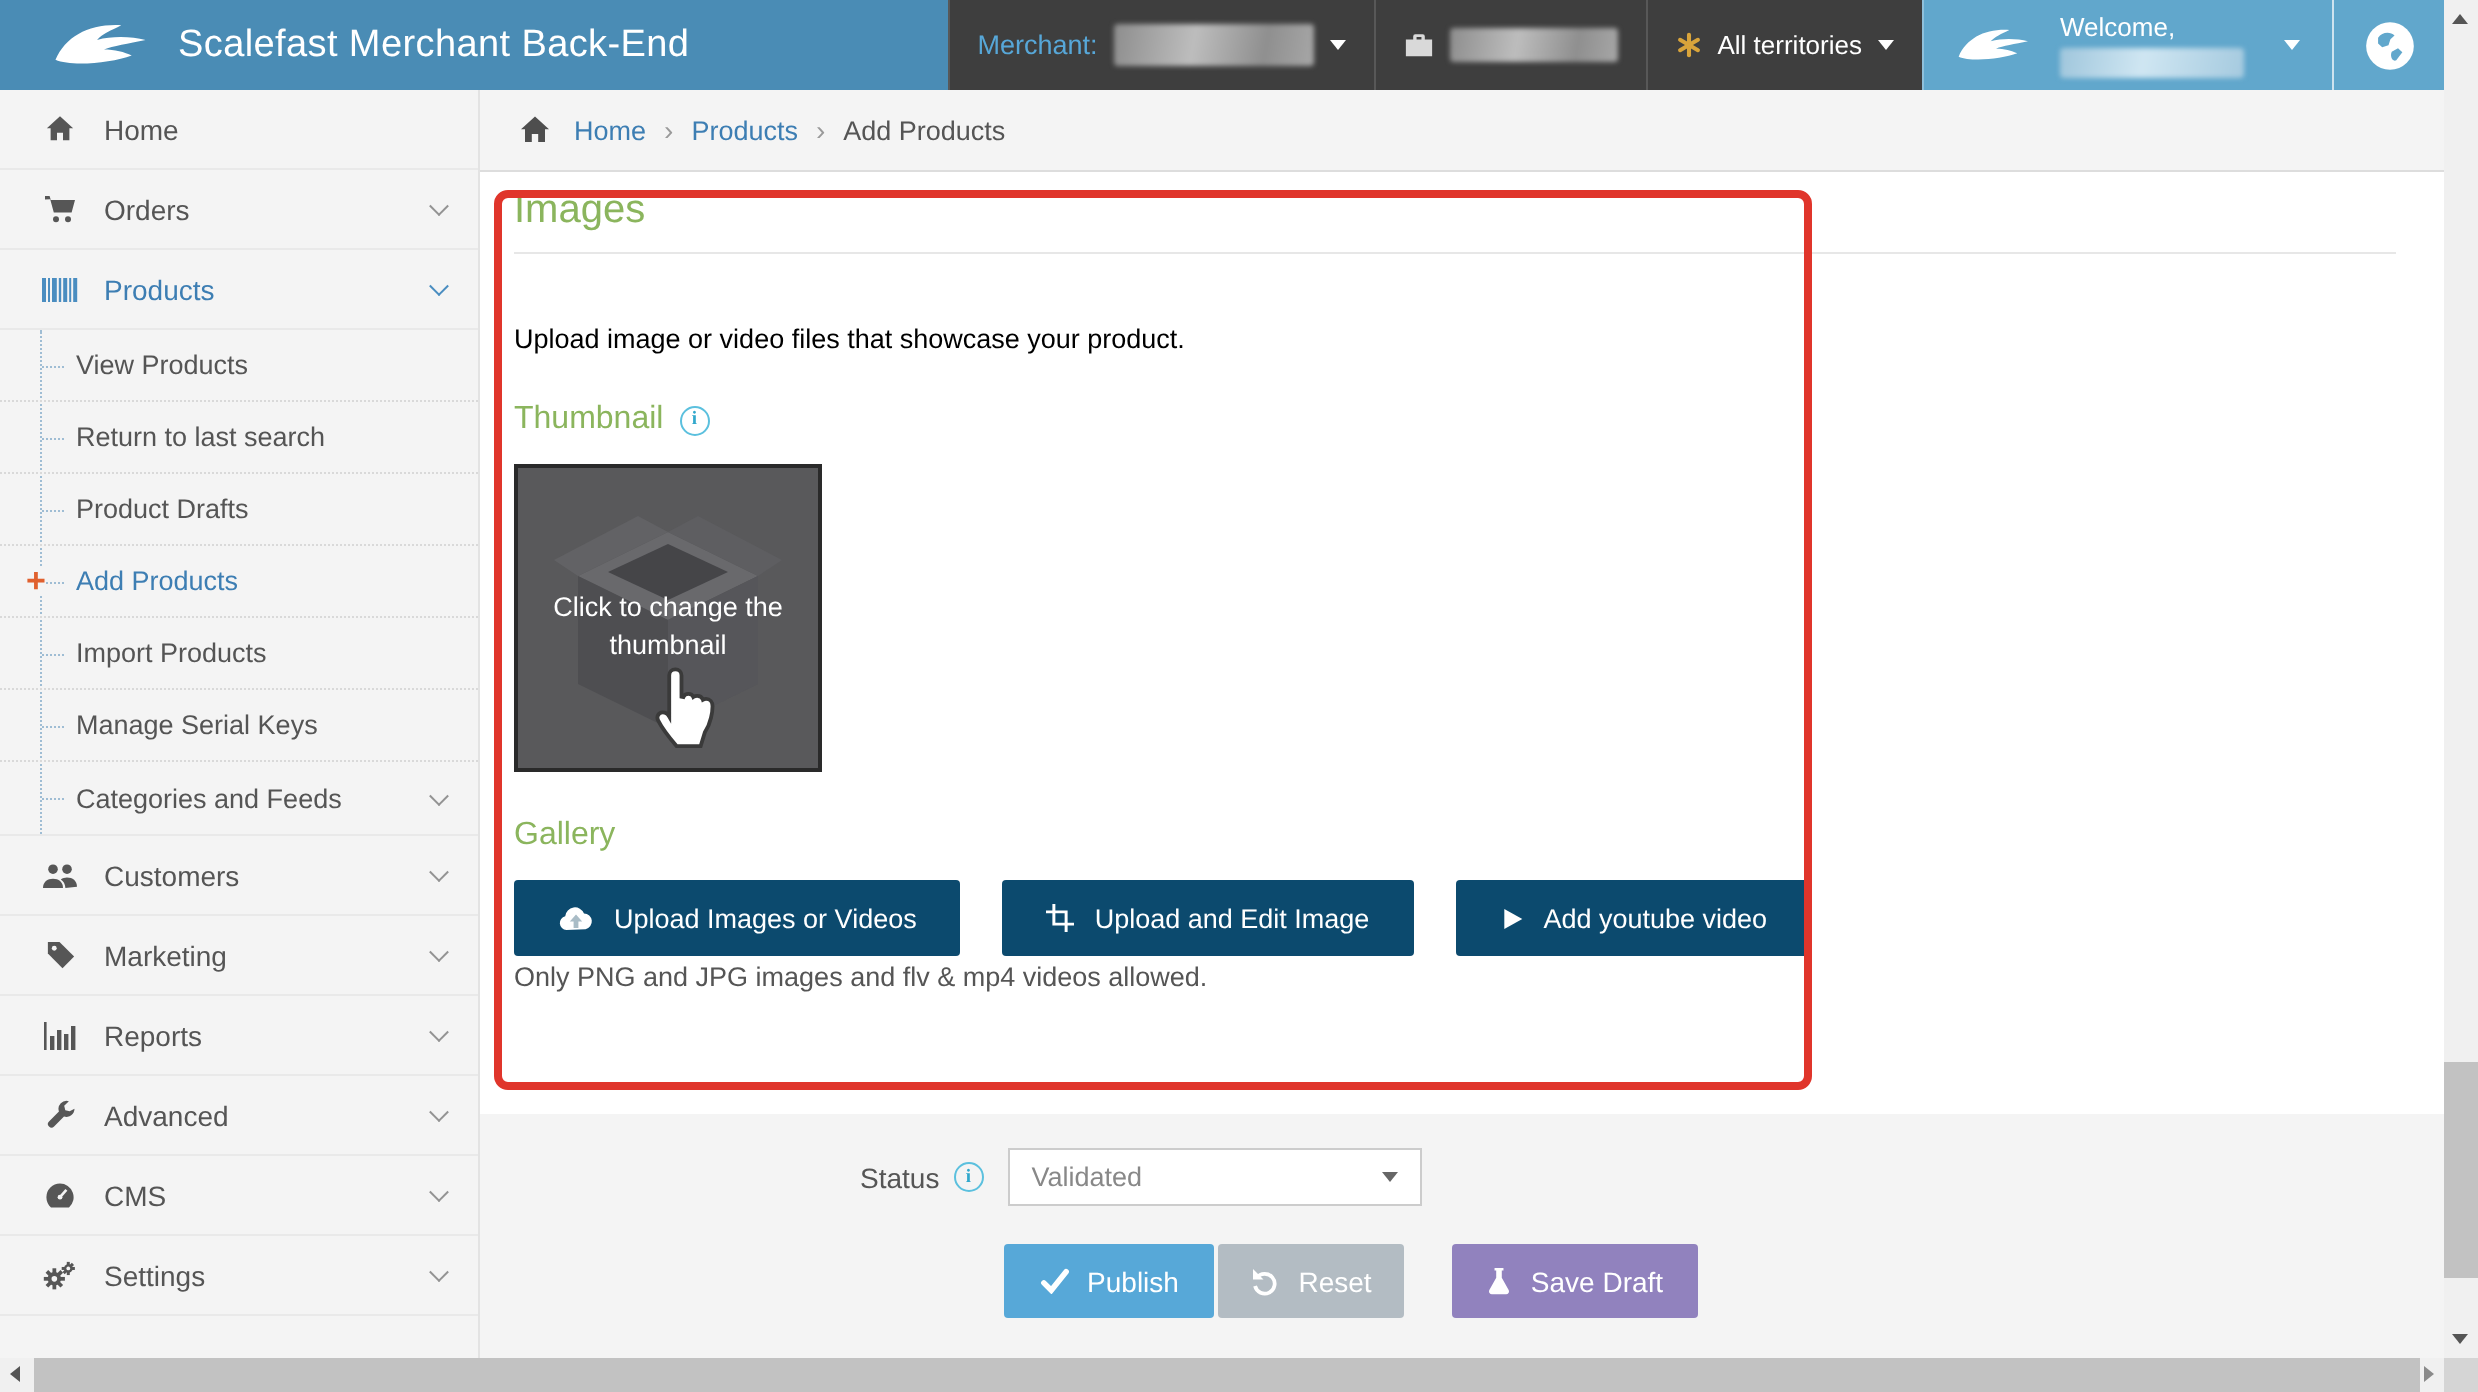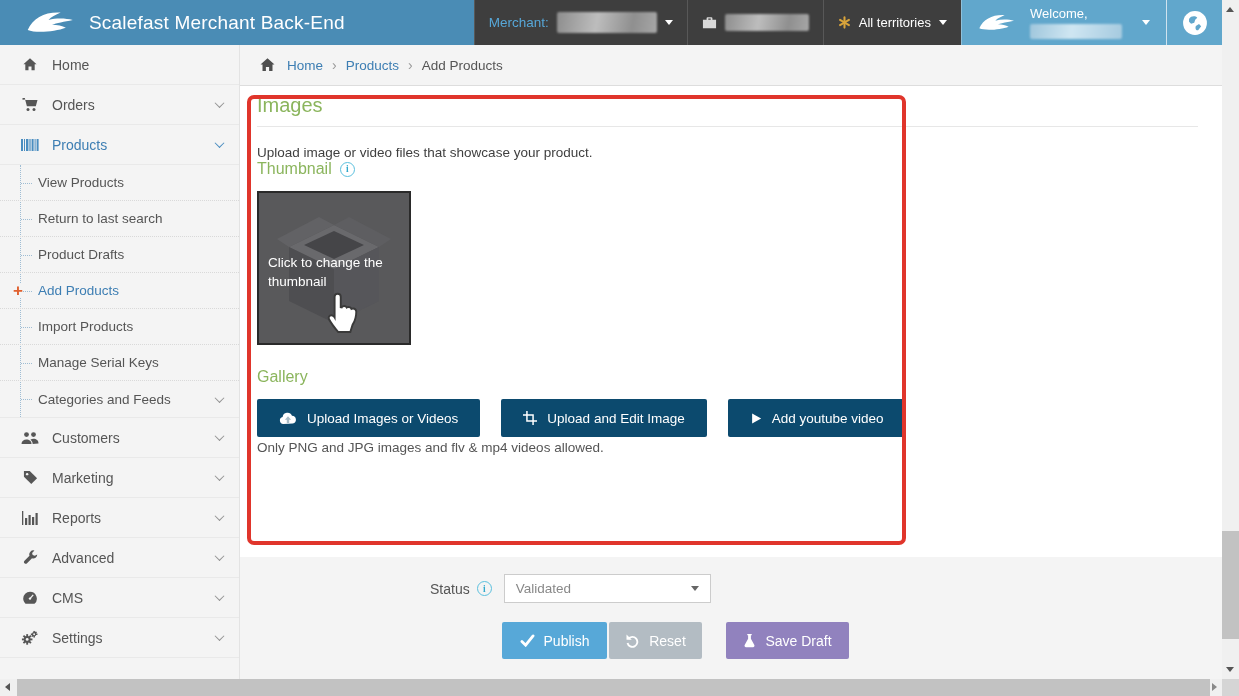--- a/index.html
+++ b/index.html
@@ -42,25 +42,25 @@
   
   .breadcrumb { position:absolute; left:240px; top:45px; width:982px; height:41px; background:#f4f4f4; border-bottom:1px solid #ddd; display:flex; align-items:center; gap:9px; padding-left:19px; font-size:13.5px; }
   .breadcrumb .bc-link { color:#3d7eb3; cursor:pointer; }
   .breadcrumb .bc-sep { color:#9a9a9a; font-size:14px; }
   .breadcrumb .bc-current { color:#555; }
   .bc-home-ic { color:#4e4e4e; display:flex; margin-right:2px; }
 
   
   .main { position:absolute; left:240px; top:86px; width:982px; height:471px; background:#fff; padding:8px 24px 0 17px; }
   .sec-title { font-size:20px; font-weight:400; color:#8bb55d; padding-bottom:9px; border-bottom:1px solid #e7e7e7; }
-  .desc { margin-top:18px; color:#404040; }
-  .green-sub { font-size:16px; font-weight:400; color:#8bb55d; display:flex; align-items:center; gap:8px; }
+  .desc { margin-top:35px; color:#000000; }
+  .green-sub { margin-top:24px; font-size:16px; font-weight:400; color:#8bb55d; display:flex; align-items:center; gap:8px; }
   .info-ic { display:inline-flex; align-items:center; justify-content:center; width:15px; height:15px; border-radius:50%; border:1.6px solid #5bc0de; color:#31a8cc; font-size:9.5px; font-weight:bold; font-family:"Liberation Serif", serif; cursor:pointer; }
   .thumb-widget { margin-top:13px; position:relative; width:154px; height:154px; background:#59595b; border:2px solid #2a2a2a; cursor:pointer; overflow:hidden; }
-  .thumb-overlay { position:absolute; left:50%; top:60px; transform:translateX(-50%); width:132px; color:#fff; font-size:13.5px; line-height:19px; }
+  .thumb-overlay { position:absolute; left:50%; top:60px; transform:translateX(-50%); width:132px; text-align:center; color:#fff; font-size:13.5px; line-height:19px; }
   .thumb-hand { position:absolute; left:62px; top:92px; }
   .note { margin-top:8px; line-height:21px; color:#555; }
   .note.tight { margin-top:0; }
   .gallery-row { margin-top:13px; display:flex; gap:21px; }
   .gbtn { height:38px; border:none; border-radius:2px; background:#0c4a6e; color:#fff; font-size:13.5px; font-family:"Liberation Sans",sans-serif; display:inline-flex; align-items:center; gap:10px; padding:0 22px; cursor:pointer; }
 
   
   .annotation { position:absolute; left:247px; top:95px; width:659px; height:450px; border:4px solid #e0352b; border-radius:7px; pointer-events:none; z-index:40; }
 
   

